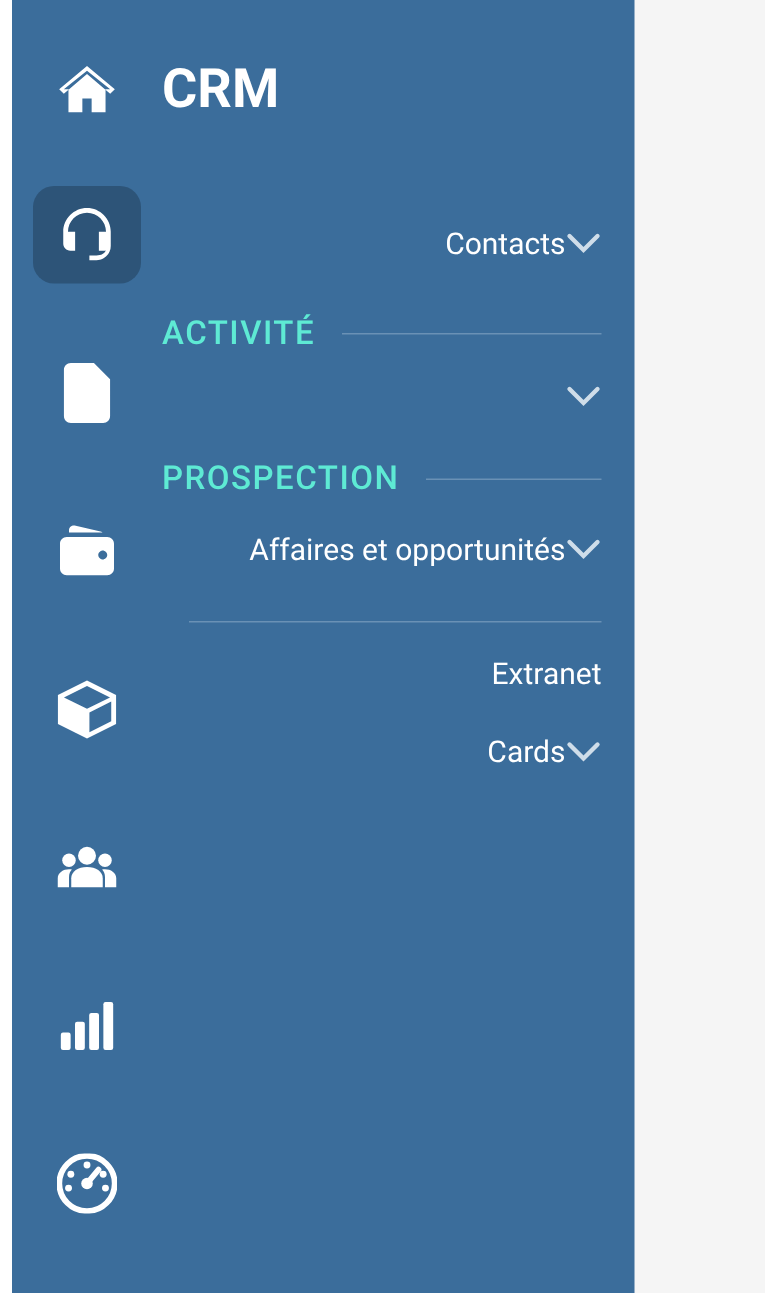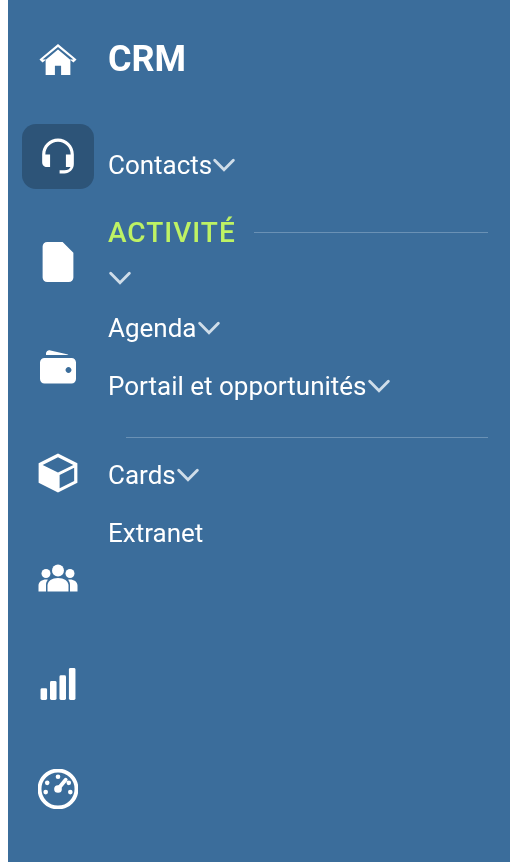--- a/index.html
+++ b/index.html
@@ -10,21 +10,21 @@
     
     body {
       font-family: -apple-system, BlinkMacSystemFont, "Segoe UI", Roboto, Helvetica, Arial, sans-serif;
       background: #f5f5f5;
       width: 510px;
       height: 862px;
       overflow: hidden;
     }
     
     .sidebar {
-      width: 502px;
+      width: 415px;
       height: 862px;
       background: #3b6d9b;
       display: flex;
       margin-left: 8px;
       position: relative;
     }
     
     .left-strip {
       position: absolute;
       left: -8px;
@@ -71,33 +71,33 @@
     .section-title {
       color: #ffffff;
       font-size: 36px;
       font-weight: 700;
       margin-bottom: 56px;
     }
     
     .menu-item {
       display: flex;
       align-items: center;
-      justify-content: flex-start;
+      justify-content: flex-end;
       color: #ffffff;
-      font-size: 26px;
+      font-size: 20px;
       font-weight: 400;
       padding: 14px 0;
       cursor: pointer;
     }
     
     .section-header {
       display: flex;
       align-items: center;
-      color: #bef264;
-      font-size: 28px;
+      color: #5eead4;
+      font-size: 22px;
       font-weight: 500;
       letter-spacing: 1px;
       padding: 22px 0 8px 0;
     }
     
     .section-header-line {
       flex: 1;
       height: 1px;
       background: #6a91b5;
       margin-left: 18px;
@@ -203,52 +203,48 @@
     </div>
 
     <div class="menu-item">
       <span class="chevron">
         <svg width="24" height="14" viewBox="0 0 20 12" fill="none" stroke="currentColor" stroke-width="2.5" stroke-linecap="round">
           <path d="M2 2 L10 10 L18 2"></path>
         </svg>
       </span>
     </div>
 
-    <div class="menu-item">
-      <span>Agenda</span>
-      <span class="chevron">
-        <svg width="24" height="14" viewBox="0 0 20 12" fill="none" stroke="currentColor" stroke-width="2.5" stroke-linecap="round">
-          <path d="M2 2 L10 10 L18 2"></path>
-        </svg>
-      </span>
-    </div>
-
-
-
-    <div class="menu-item">
-      <span>Portail et opportunités</span>
+
+
+    <div class="section-header">
+      <span>PROSPECTION</span>
+      <div class="section-header-line"></div>
+    </div>
+
+    <div class="menu-item">
+      <span>Affaires et opportunités</span>
       <span class="chevron">
         <svg width="24" height="14" viewBox="0 0 20 12" fill="none" stroke="currentColor" stroke-width="2.5" stroke-linecap="round">
           <path d="M2 2 L10 10 L18 2"></path>
         </svg>
       </span>
     </div>
 
     <div class="section-header">
       <div class="section-header-line"></div>
     </div>
 
 
     <div class="menu-item">
+      <span>Extranet</span>
+    </div>
+
+    <div class="menu-item">
       <span>Cards</span>
       <span class="chevron">
         <svg width="24" height="14" viewBox="0 0 20 12" fill="none" stroke="currentColor" stroke-width="2.5" stroke-linecap="round">
           <path d="M2 2 L10 10 L18 2"></path>
         </svg>
       </span>
-    </div>
-
-    <div class="menu-item">
-      <span>Extranet</span>
     </div>
 
   </div>
 </div>
 
 </body></html>

